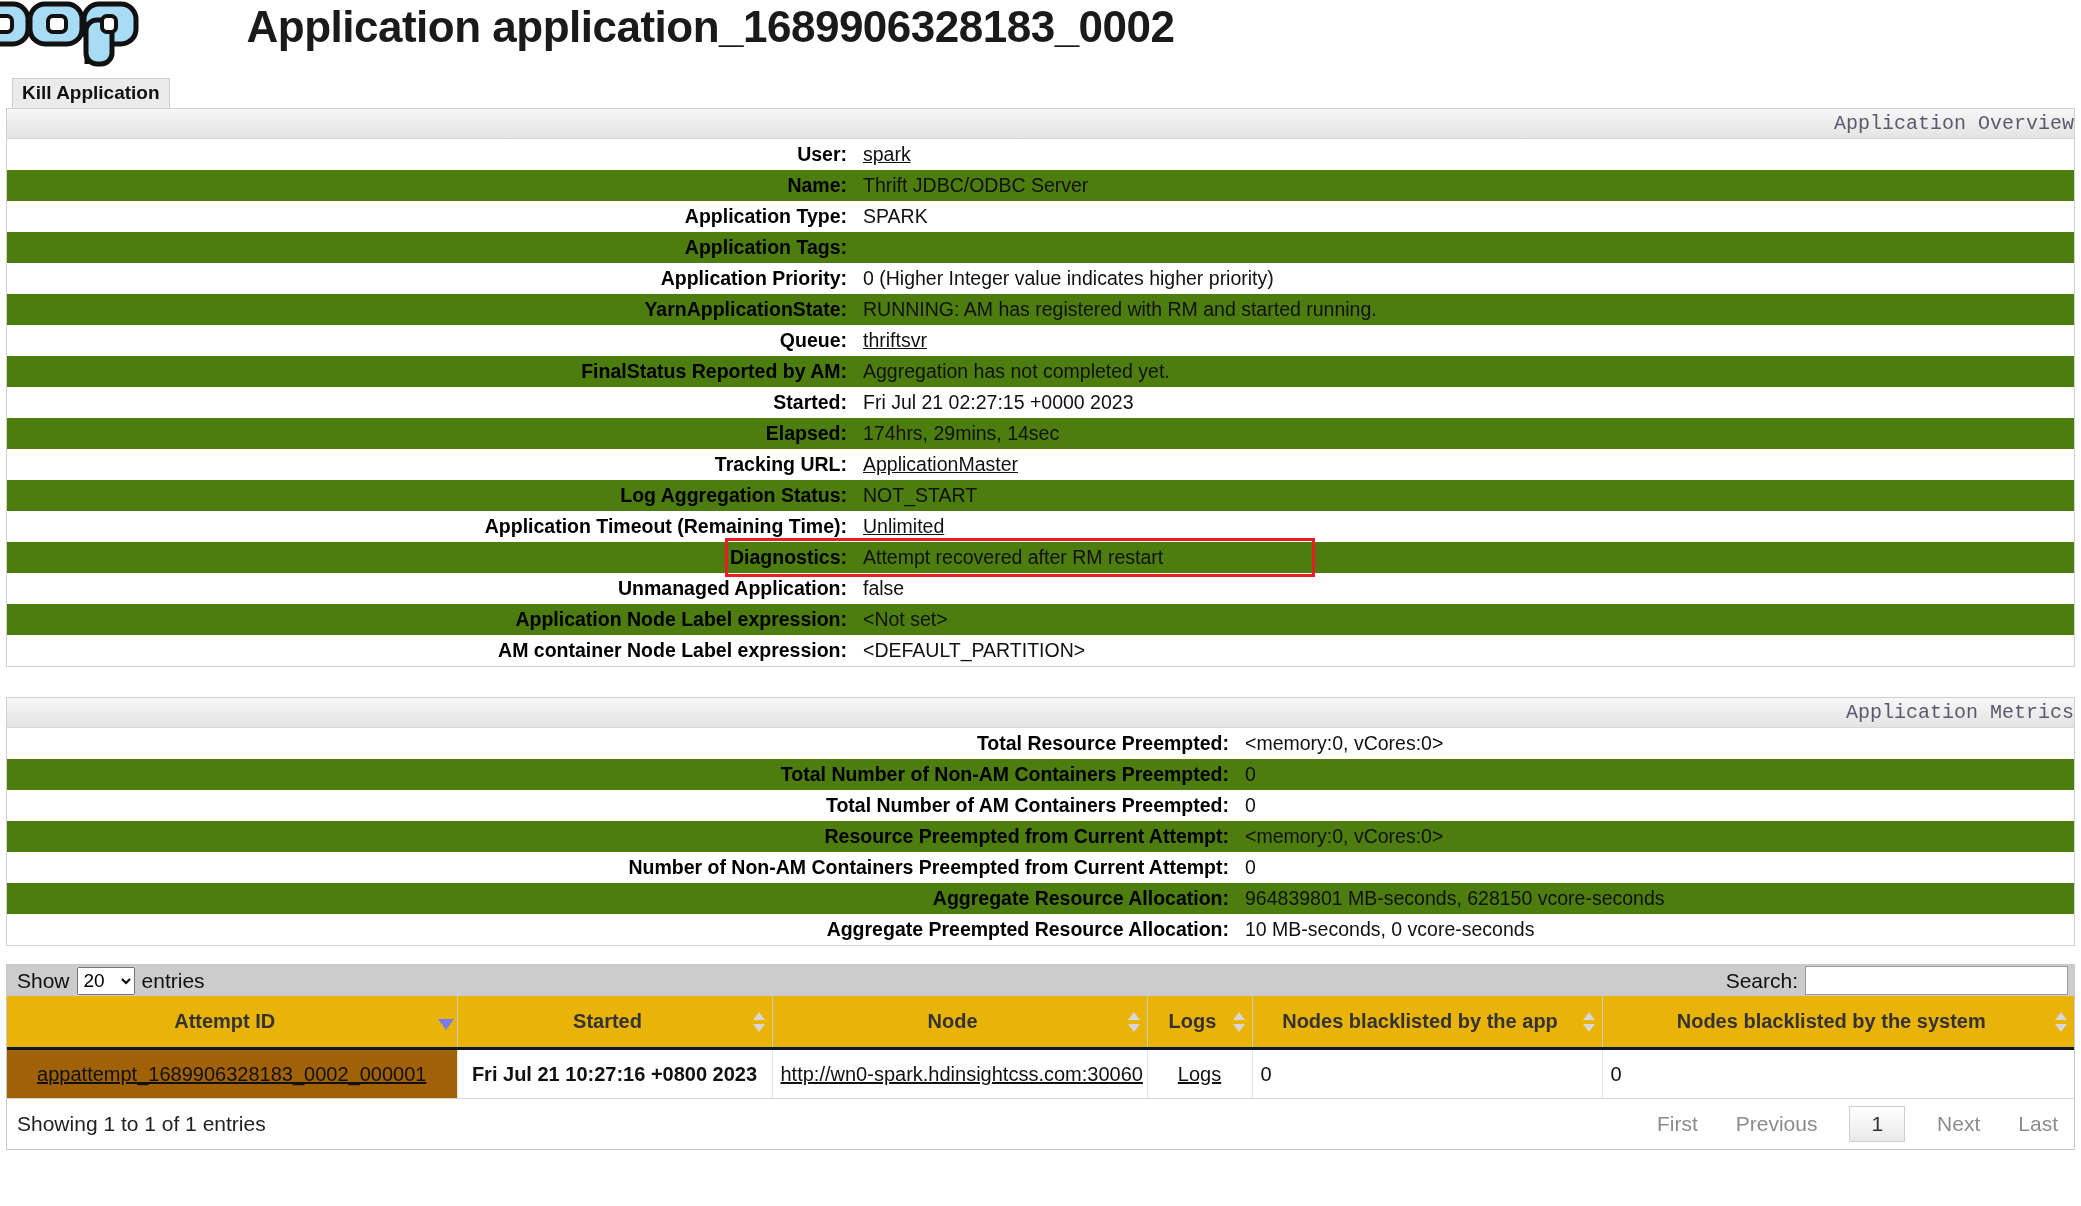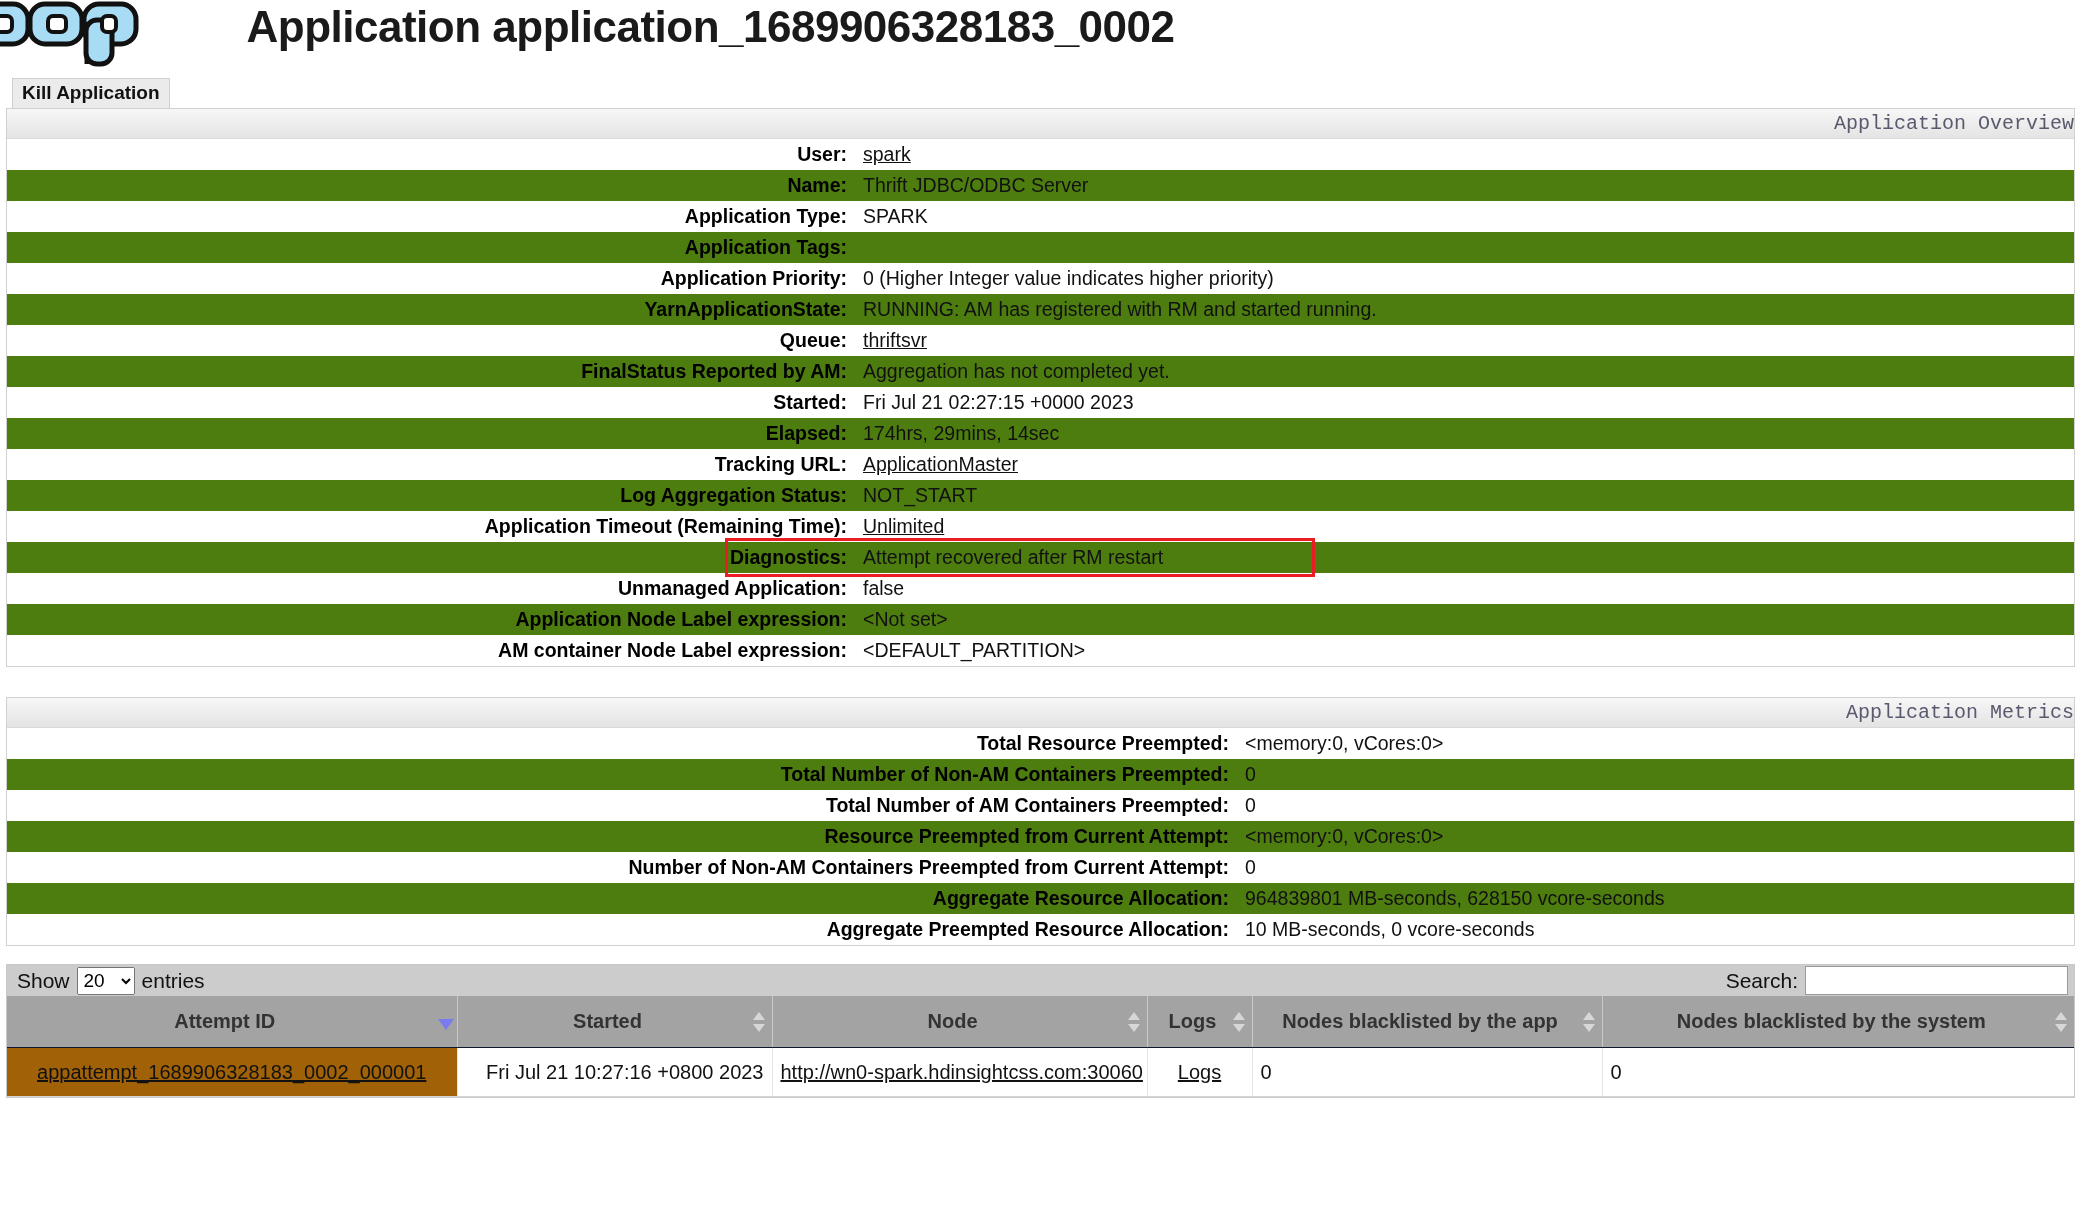--- a/index.html
+++ b/index.html
@@ -157,23 +157,23 @@
     border: 1px solid #9a9a9a;
     padding: 1px 4px;
   }
 
   table.dt {
     width: 100%;
     border-collapse: collapse;
     table-layout: fixed;
   }
   table.dt thead th {
-    background: #a3a3a3;
+    background: #eab308;
     border-left: 1px solid #c9c9c9;
-    border-bottom: 1px solid #0f172a;
+    border-bottom: 3px solid #0f172a;
     height: 51px;
     font-size: 20px;
     font-weight: bold;
     color: #333;
     position: relative;
     cursor: pointer;
     padding: 0 22px 0 8px;
     text-align: center;
     white-space: nowrap;
     overflow: hidden;
@@ -205,21 +205,21 @@
     border-bottom: 1px solid #d5d5d5;
     height: 48px;
     font-size: 20px;
     color: #111;
     padding: 0 8px;
     white-space: nowrap;
     overflow: hidden;
   }
   table.dt tbody td:first-child { border-left: none; background: #a16207; }
   td.c-attempt { text-align: center; }
-  td.c-started { text-align: right; }
+  td.c-started { text-align: center; font-weight: bold; }
   td.c-node    { text-align: center; }
   td.c-logs    { text-align: center; }
   td.c-num     { text-align: left; padding-left: 16px; }
 
   .dt-footer {
     display: flex;
     align-items: center;
     justify-content: space-between;
     height: 50px;
     padding: 0 10px 0 10px;
@@ -442,15 +442,25 @@
           <td class="c-attempt"><a class="link">appattempt_1689906328183_0002_000001</a></td>
           <td class="c-started">Fri Jul 21 10:27:16 +0800 2023</td>
           <td class="c-node"><a class="link">http://wn0-spark.hdinsightcss.com:30060</a></td>
           <td class="c-logs"><a class="link">Logs</a></td>
           <td class="c-num">0</td>
           <td class="c-num">0</td>
         </tr>
       </tbody>
   </table>
 
+  <div class="dt-footer">
+    <div class="dt-info">Showing 1 to 1 of 1 entries</div>
+    <div class="dt-paginate">
+      <span class="pg-btn">First</span>
+      <span class="pg-btn">Previous</span>
+      <span class="pg-num">1</span>
+      <span class="pg-btn">Next</span>
+      <span class="pg-btn">Last</span>
+    </div>
+  </div>
 </div>
 
 <div class="highlight-box" id="diag-highlight" style="border-color: rgb(236, 28, 36); left: 725px; top: 538px; width: 590px; height: 39px;"></div>
 
 </body></html>

